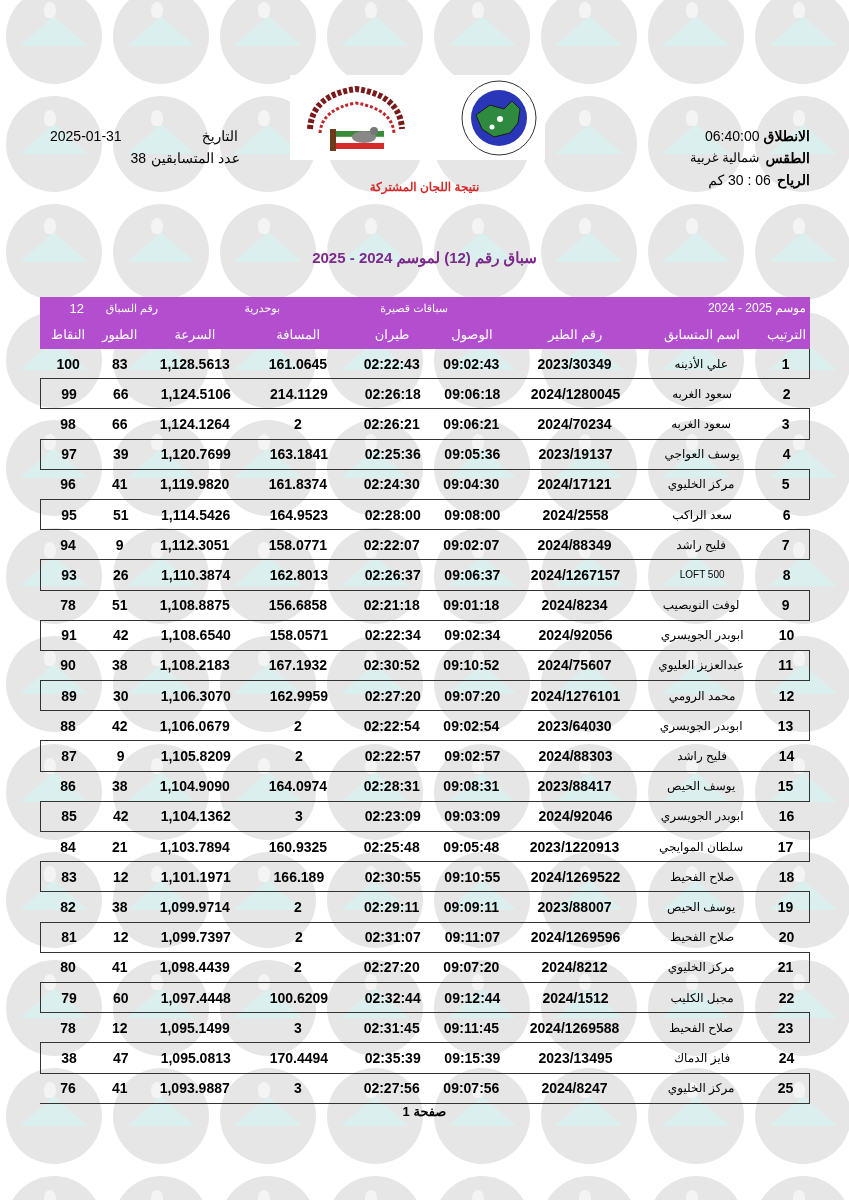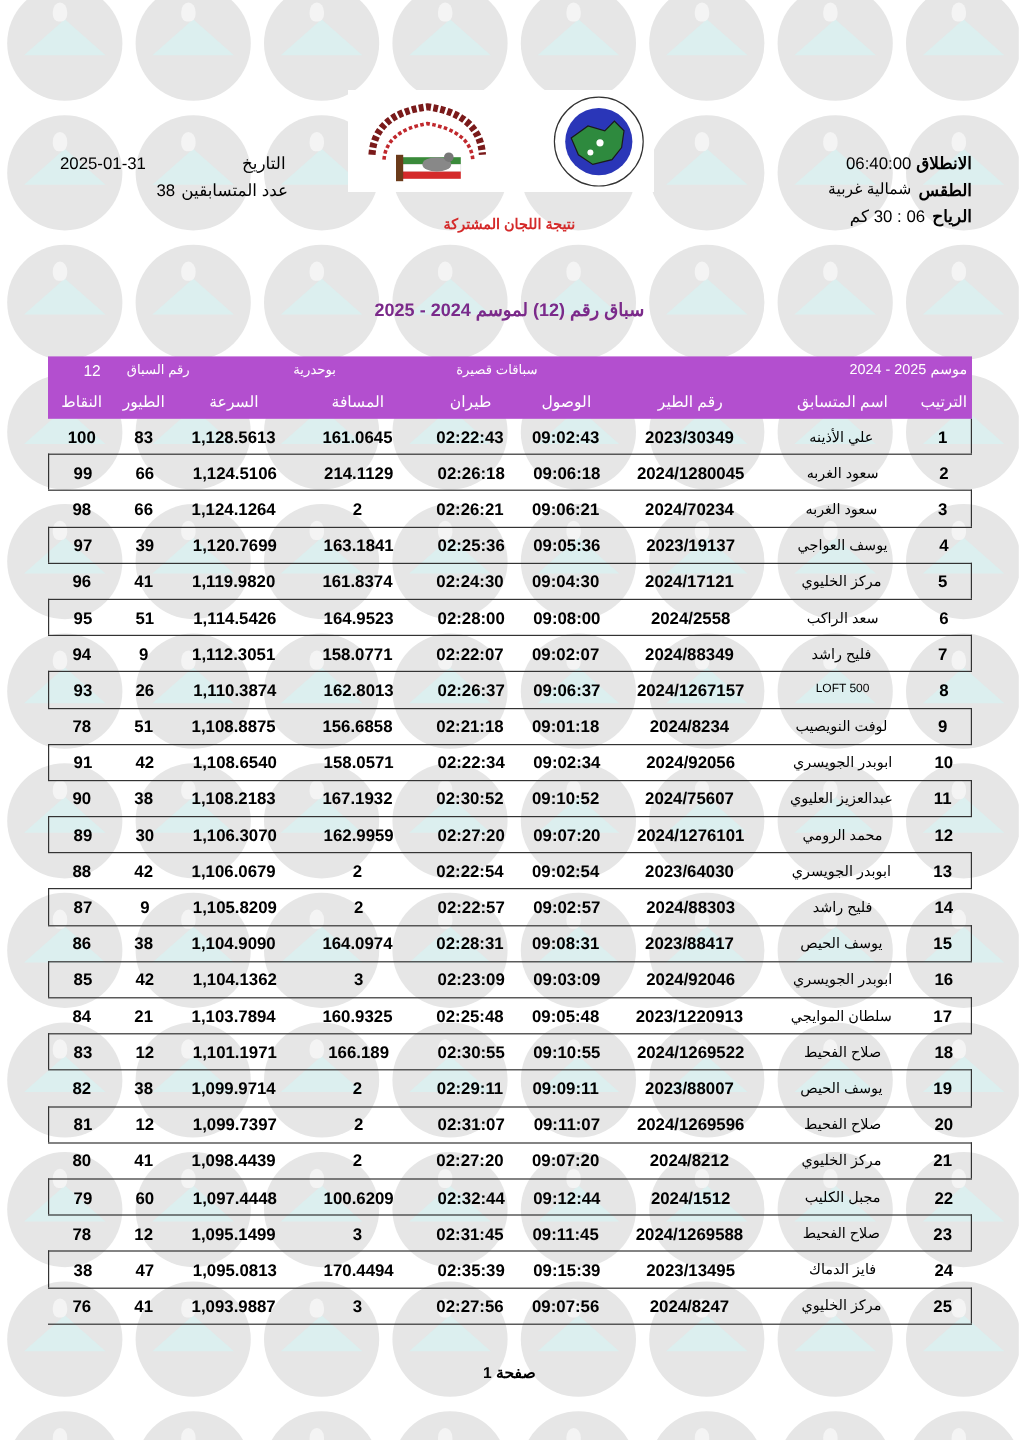--- a/index.html
+++ b/index.html
@@ -26,21 +26,21 @@
   .c{text-align:center;}
   .c-rank{width:50px;} .c-name{width:130px;} .c-ring{width:140px;} .c-arr{width:80px;}
   .c-fly{width:90px;} .c-dist{width:110px;} .c-speed{width:110px;} .c-birds{width:50px;} .c-pts{width:60px;}
   .row{height:29.2px;font-weight:bold;font-size:14px;border-top:1px solid #333;position:relative;}
   .row:first-of-type{border-top:none;}
   .row.odd-box{border-right:1px solid #333;}
   .row.even-box{border-left:1px solid #333;}
   .row .c-name{font-size:12px;font-weight:normal;}
   .row .c-name.latin{font-size:10px;font-weight:normal;}
   .tbl-end{border-top:1px solid #333;}
-  .footer{position:absolute;left:0;top:1136px;width:849px;text-align:center;font-weight:bold;font-size:13px;direction:rtl;}
+  .footer{position:absolute;left:0;top:1104px;width:849px;text-align:center;font-weight:bold;font-size:13px;direction:rtl;}
 </style>
 </head>
 <body>
 
 <div class="wm-layer" id="wm">
     <div class="wm" style="left: 6px; top: -12px;"></div>
     <div class="wm" style="left: 113px; top: -12px;"></div>
     <div class="wm" style="left: 220px; top: -12px;"></div>
     <div class="wm" style="left: 327px; top: -12px;"></div>
     <div class="wm" style="left: 434px; top: -12px;"></div>

